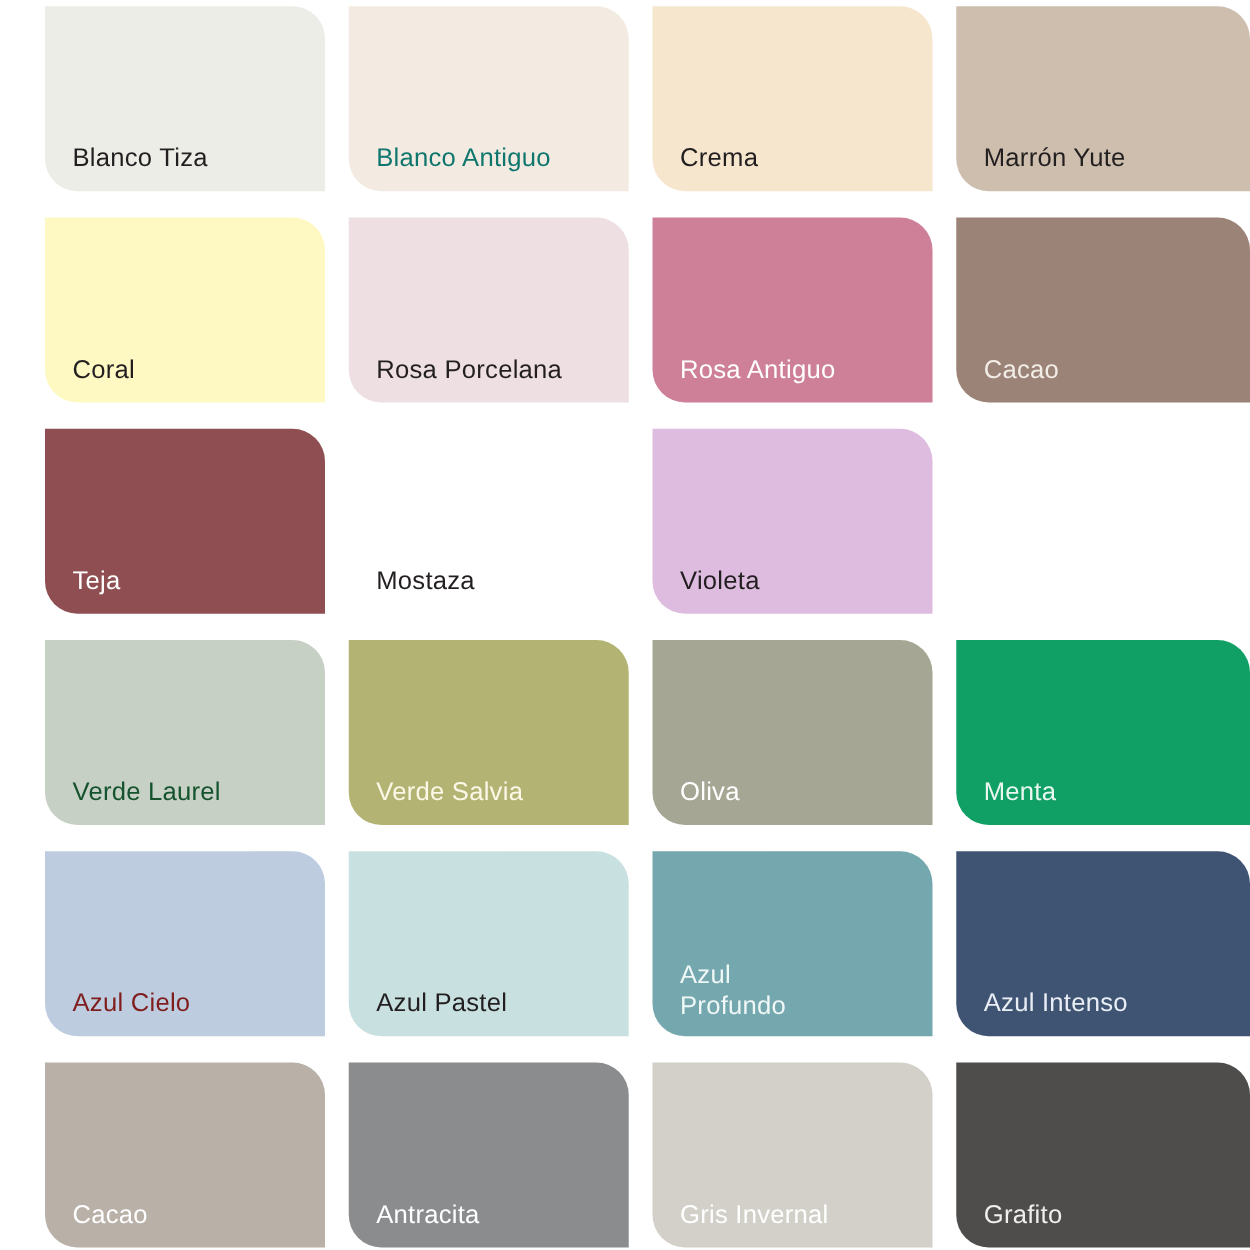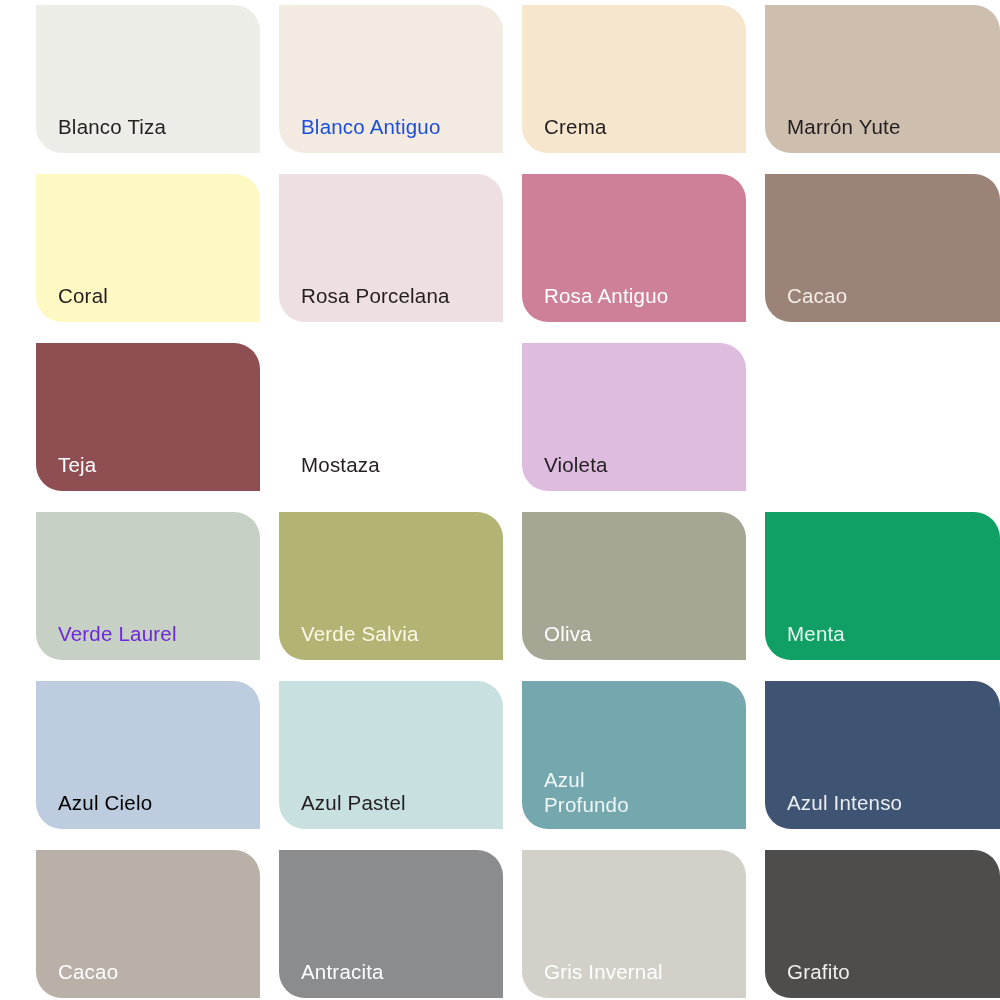--- a/index.html
+++ b/index.html
@@ -48,21 +48,21 @@
   }
 </style>
 </head>
 <body>
 
 <div id="palette-grid" style="background: rgb(255, 255, 255);">
     <div class="swatch" style="left: 36px; top: 5px; width: 224px; height: 148px; background: rgb(236, 237, 230);">
       <div class="swatch-label" style="color: rgb(35, 31, 32);">Blanco Tiza</div>
     </div>
     <div class="swatch" style="left: 279px; top: 5px; width: 224px; height: 148px; background: rgb(243, 235, 225);">
-      <div class="swatch-label" style="color: #1d4ed8;">Blanco Antiguo</div>
+      <div class="swatch-label" style="color: #0f766e;">Blanco Antiguo</div>
     </div>
     <div class="swatch" style="left: 522px; top: 5px; width: 224px; height: 148px; background: rgb(246, 230, 206); padding-left: 10px;">
       <div class="swatch-label" style="color: rgb(35, 31, 32);">Crema</div>
     </div>
     <div class="swatch" style="left: 765px; top: 5px; width: 235px; height: 148px; background: rgb(205, 190, 174);">
       <div class="swatch-label" style="color: rgb(35, 31, 32); margin-top: 36px;">Marrón Yute</div>
     </div>
     <div class="swatch" style="left: 36px; top: 174px; width: 224px; height: 148px; background: #fef9c3;">
       <div class="swatch-label" style="color: rgb(35, 31, 32);">Coral</div>
     </div>
@@ -78,33 +78,33 @@
     <div class="swatch" style="left: 36px; top: 343px; width: 224px; height: 148px; background: rgb(143, 79, 82);">
       <div class="swatch-label" style="color: rgb(255, 255, 255);">Teja</div>
     </div>
     <div class="swatch" style="left: 279px; top: 343px; width: 224px; height: 148px;">
       <div class="swatch-label" style="color: rgb(35, 31, 32);">Mostaza</div>
     </div>
     <div class="swatch" style="left: 522px; top: 343px; width: 224px; height: 148px; background: rgb(221, 188, 224);">
       <div class="swatch-label" style="color: rgb(35, 31, 32);">Violeta</div>
     </div>
     <div class="swatch" style="left: 36px; top: 512px; width: 224px; height: 148px; background: rgb(199, 208, 196);">
-      <div class="swatch-label" style="color: #6d28d9;">Verde Laurel</div>
+      <div class="swatch-label" style="color: #14532d;">Verde Laurel</div>
     </div>
     <div class="swatch" style="left: 279px; top: 512px; width: 224px; height: 148px; background: rgb(179, 180, 115);">
       <div class="swatch-label" style="color: rgb(251, 248, 232);">Verde Salvia</div>
     </div>
     <div class="swatch" style="left: 522px; top: 512px; width: 224px; height: 148px; background: rgb(165, 167, 148);">
       <div class="swatch-label" style="color: rgb(255, 255, 255);">Oliva</div>
     </div>
     <div class="swatch" style="left: 765px; top: 512px; width: 235px; height: 148px; background: rgb(16, 160, 101);">
       <div class="swatch-label" style="color: rgb(234, 247, 240);">Menta</div>
     </div>
     <div class="swatch" style="left: 36px; top: 681px; width: 224px; height: 148px; background: rgb(189, 204, 223);">
-      <div class="swatch-label" style="color: #000000;">Azul Cielo</div>
+      <div class="swatch-label" style="color: #7f1d1d;">Azul Cielo</div>
     </div>
     <div class="swatch" style="left: 279px; top: 681px; width: 224px; height: 148px; background: rgb(200, 224, 224);">
       <div class="swatch-label" style="color: rgb(35, 31, 32);">Azul Pastel</div>
     </div>
     <div class="swatch" style="left: 522px; top: 681px; width: 224px; height: 148px; background: rgb(116, 167, 174);">
       <div class="swatch-label two-line" style="color: rgb(240, 247, 247);">Azul
 Profundo</div>
     </div>
     <div class="swatch" style="left: 765px; top: 681px; width: 235px; height: 148px; background: rgb(63, 84, 114);">
       <div class="swatch-label" style="color: rgb(233, 238, 245);">Azul Intenso</div>

